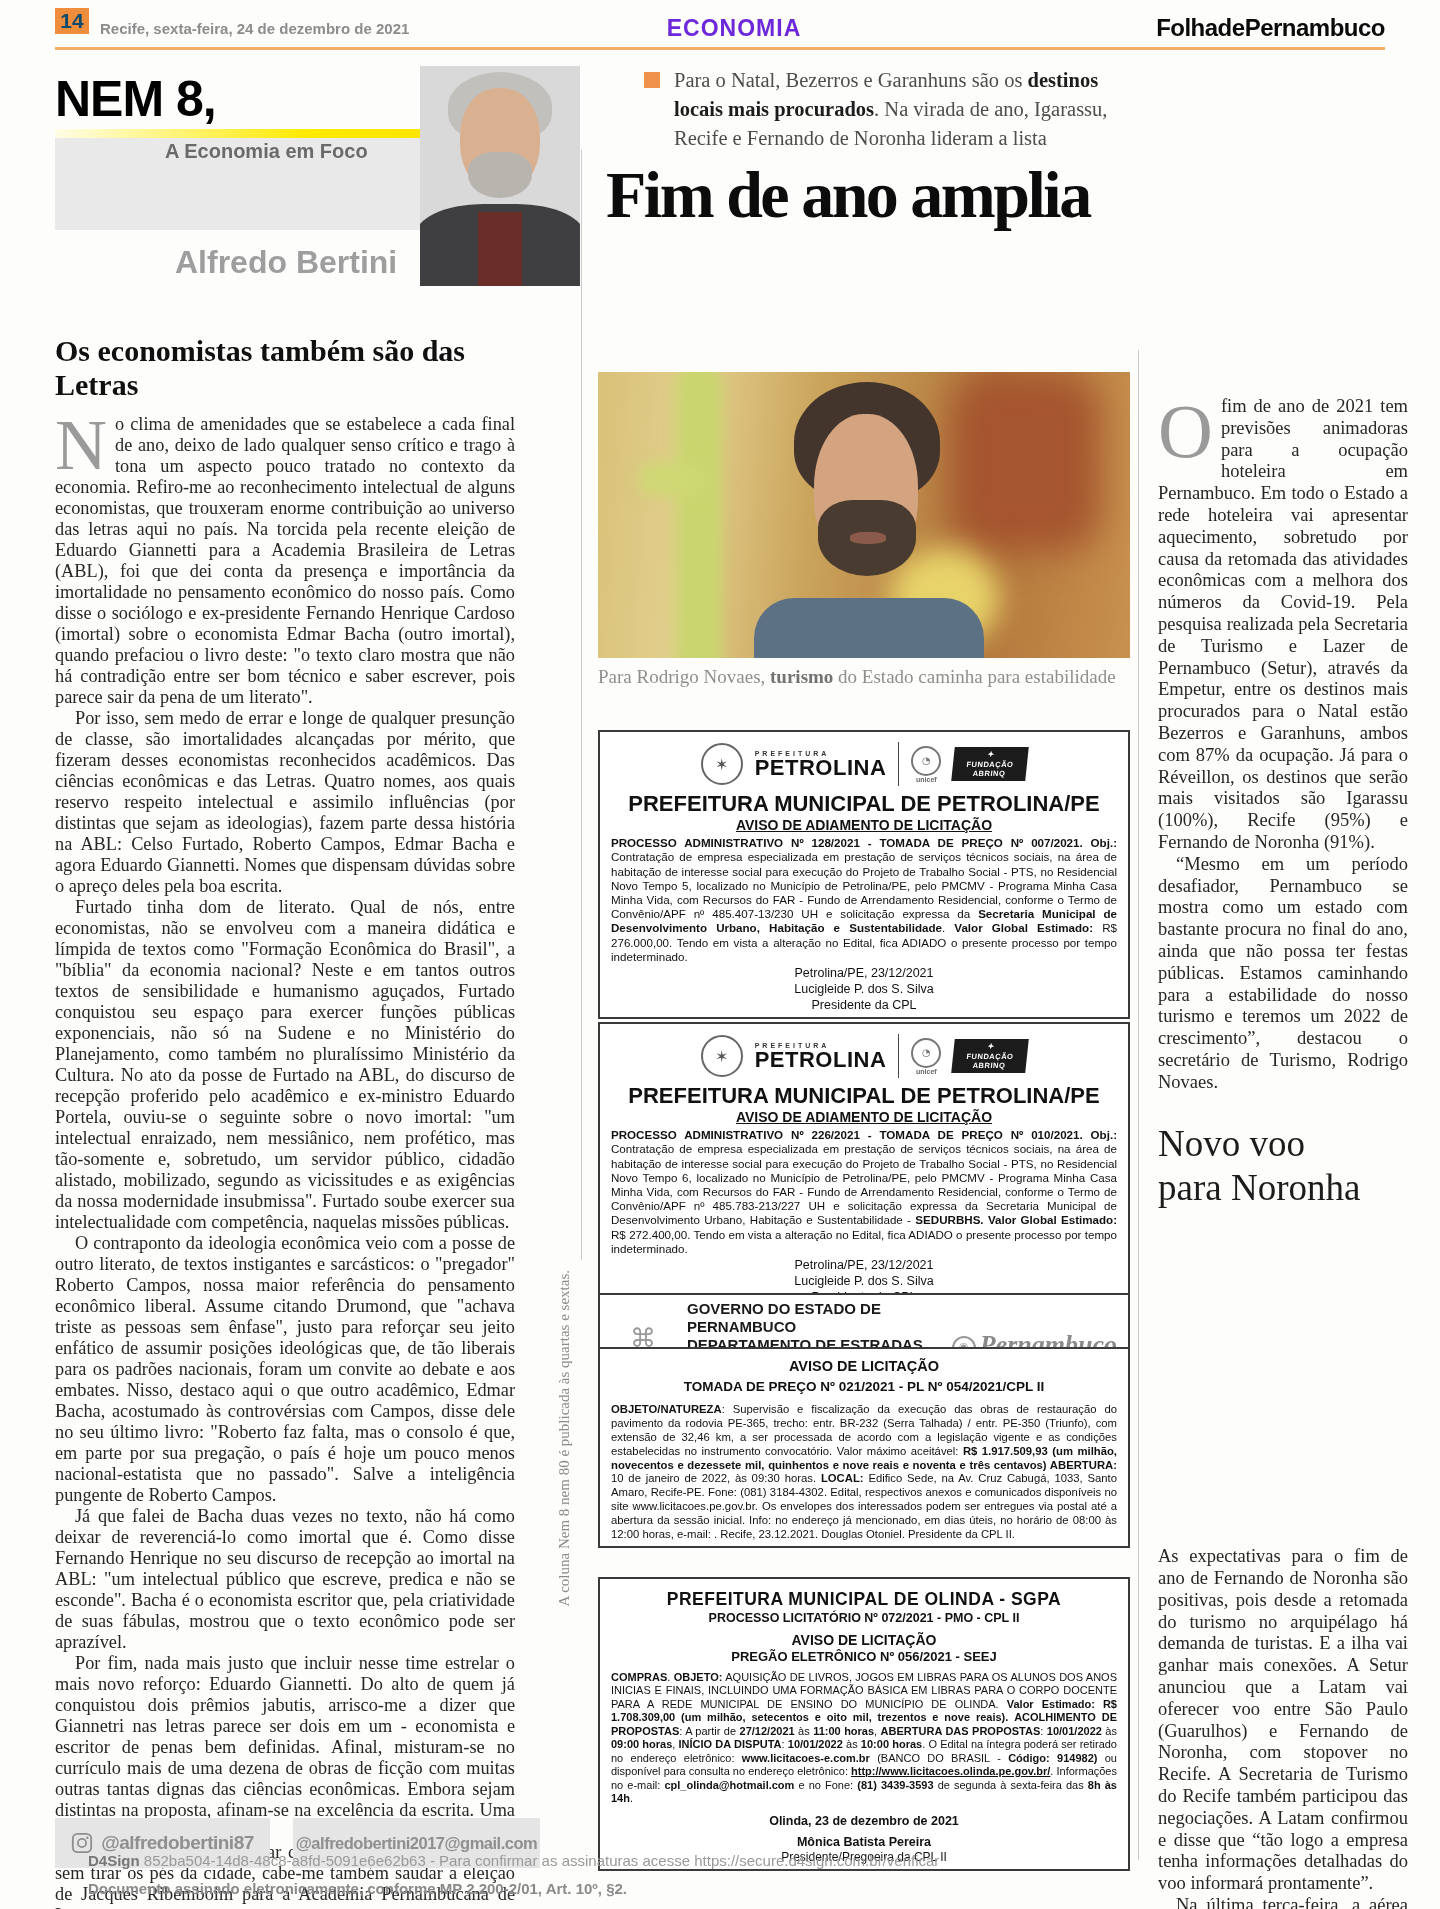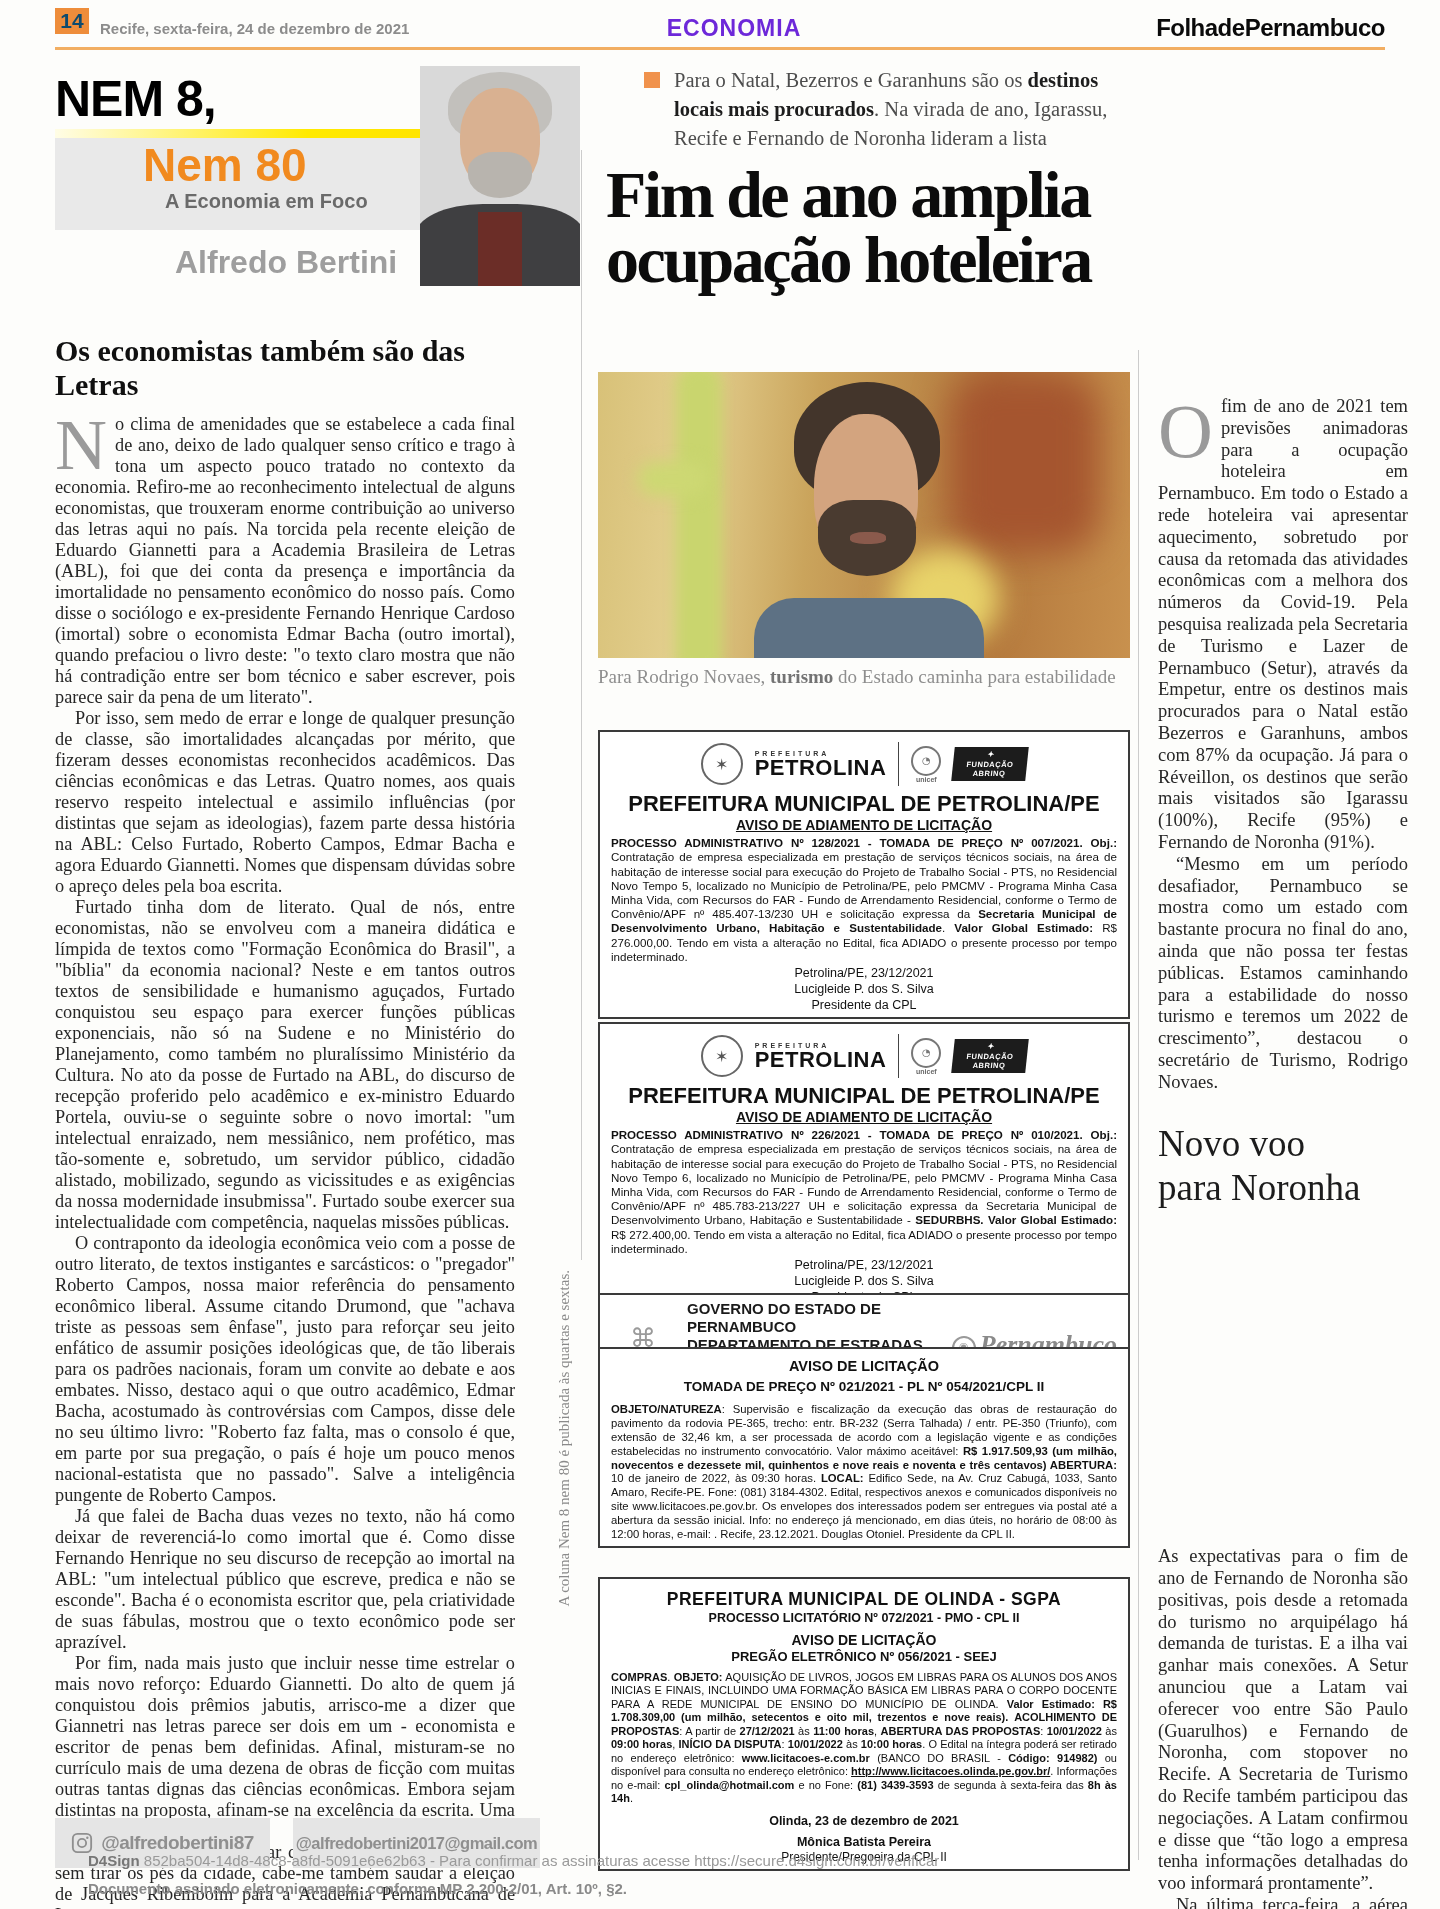--- a/index.html
+++ b/index.html
@@ -134,21 +134,20 @@
   <div class="hrule"></div>
 
   <div class="vdiv1"></div>
   <div class="vdiv2"></div>
 
   <div class="leftcol">
     <div class="colhead">
       <div class="nem8">NEM 8,</div>
       <div class="ystripe"></div>
       <div class="grayband">
-        <div class="nem80">Nem 80</div>
         <div class="tagline">A Economia em Foco</div>
       </div>
       <div class="author">Alfredo Bertini</div>
       <div class="bportrait">
         <div class="b-hair"></div>
         <div class="b-face"></div>
         <div class="b-beard"></div>
         <div class="b-jacket"></div>
         <div class="b-shirt"></div>
       </div>
@@ -180,21 +179,20 @@
 
   <div class="vnote">
     <span>A coluna Nem 8 nem 80 é publicada às quartas e sextas.</span>
   </div>
 
   <div class="midcol">
     <div class="kickersq"></div>
     <div class="kicker"><span>Para o Natal, Bezerros e Garanhuns são os </span><b>destinos locais mais procurados</b><span>. Na virada de ano, Igarassu, Recife e Fernando de Noronha lideram a lista</span></div>
     <div class="mainhead">
       <span>Fim de ano amplia</span><br>
-      <span>ocupação hoteleira</span>
     </div>
     <div class="credit">ED MACHADO</div>
     <div class="photo">
       <div class="ph-cactus"></div>
       <div class="ph-cactus2"></div>
       <div class="ph-warm"></div>
       <div class="ph-yellow"></div>
       <div class="ph-hair"></div>
       <div class="ph-face"></div>
       <div class="ph-beard"></div>

